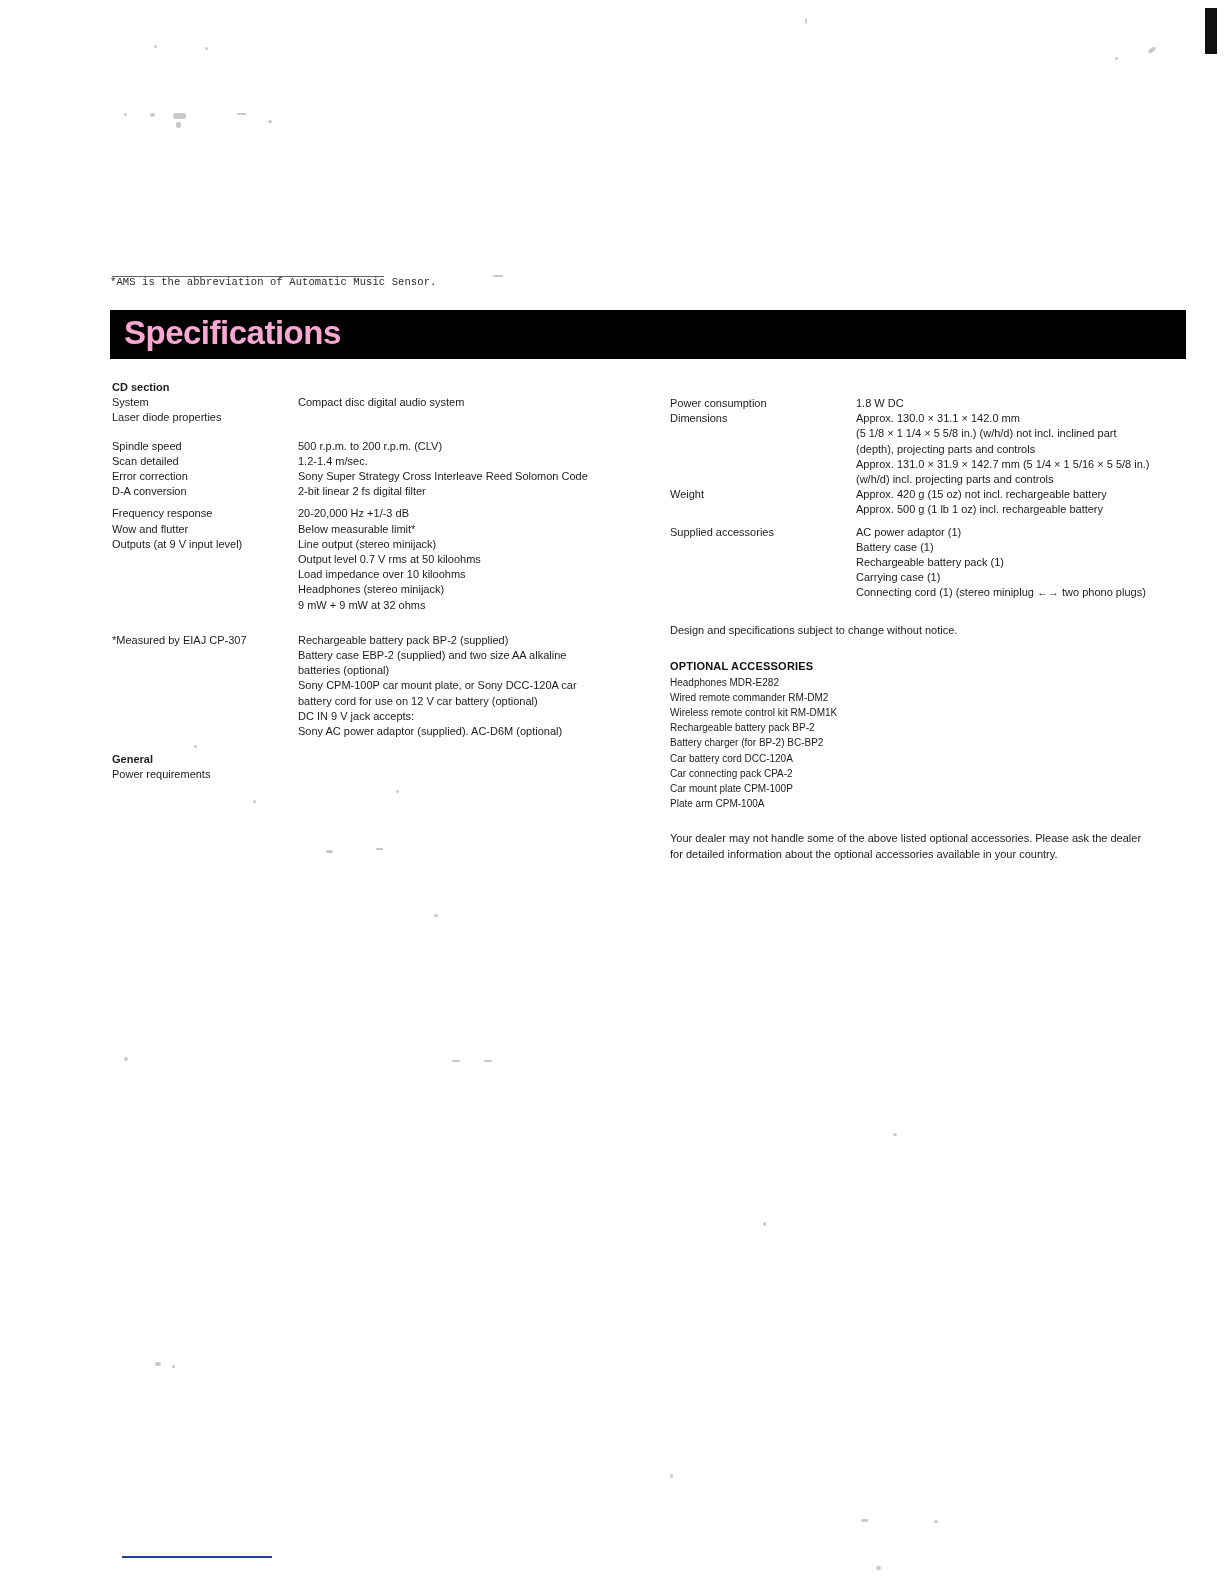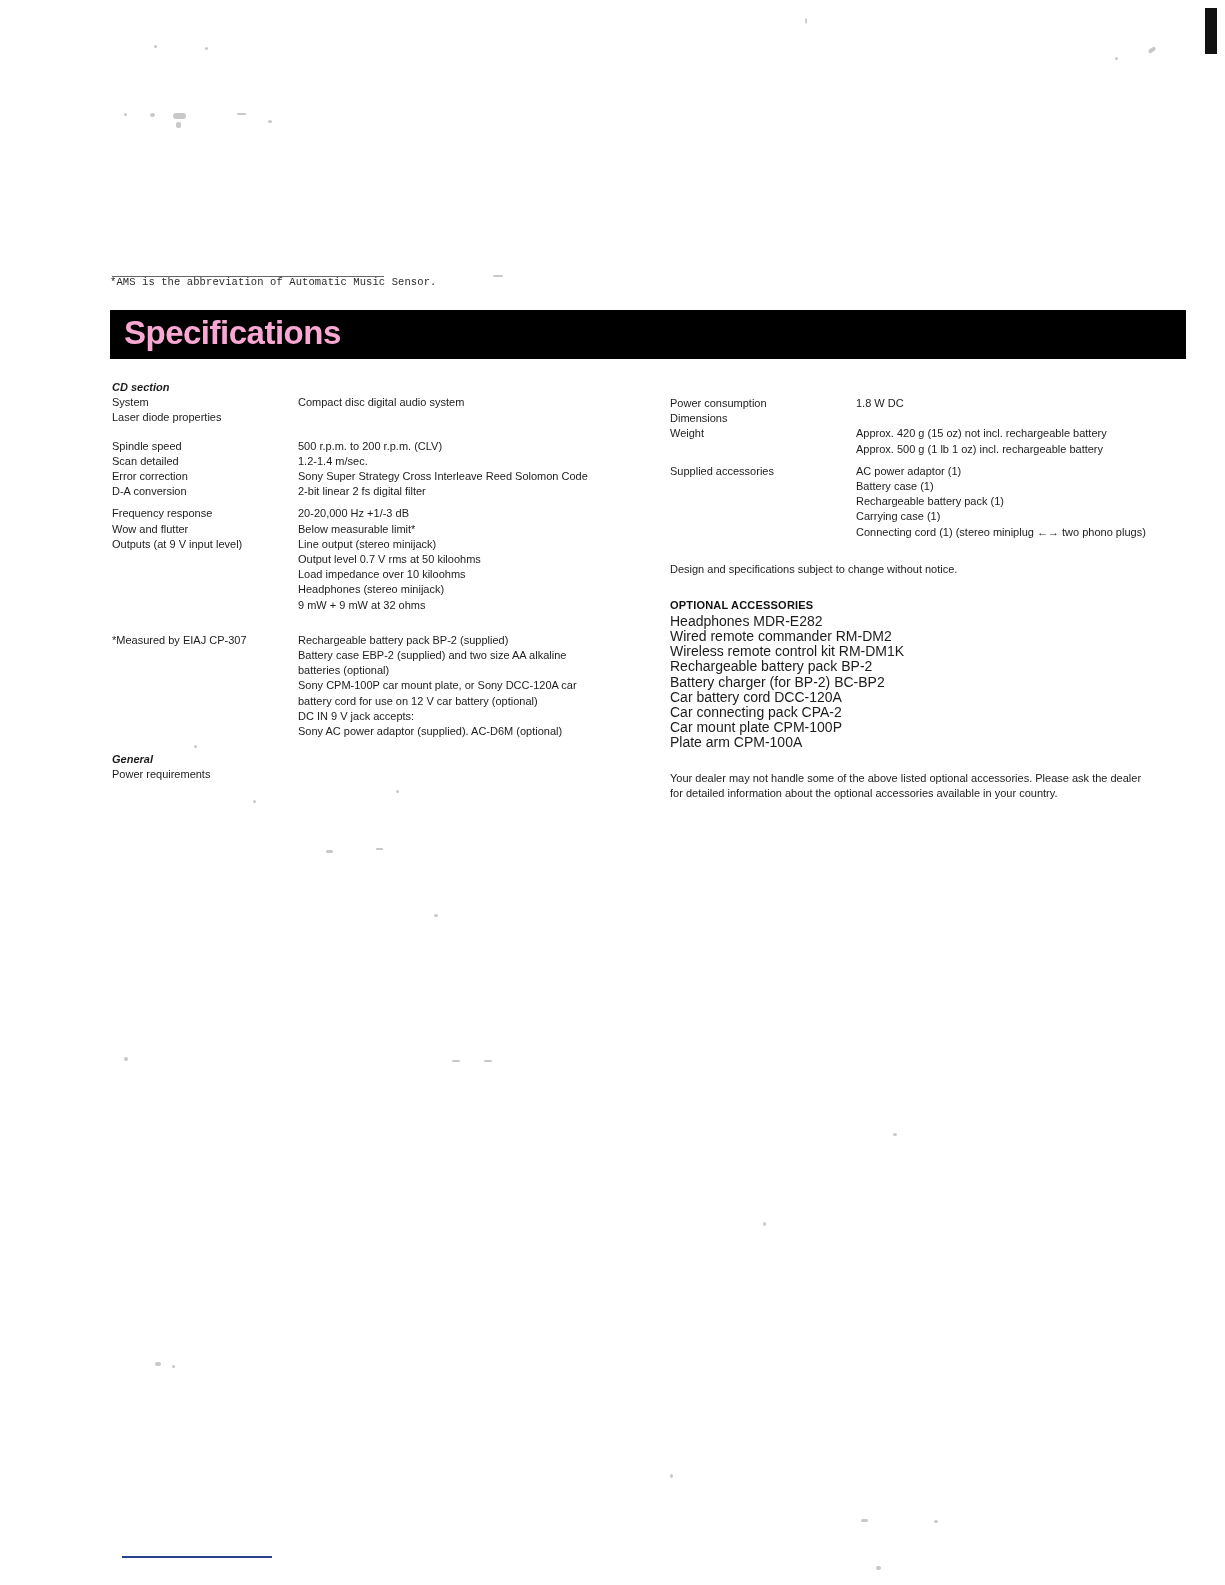--- a/index.html
+++ b/index.html
@@ -101,21 +101,20 @@
     padding-right: 6px;
     box-sizing: border-box;
     white-space: pre-line;
   }
   .spec-value {
     flex: 1 1 auto;
     white-space: pre-line;
   }
   .spec-label.bold, .section-head {
     font-weight: bold;
-    font-style: italic;
   }
   .gap-s { height: 7px; }
   .gap-m { height: 13px; }
   .gap-l { height: 20px; }
 
   .right-label {
     width: 186px;
     flex: 0 0 186px;
     padding-right: 6px;
     box-sizing: border-box;
@@ -133,21 +132,21 @@
     margin-top: 22px;
   }
   .opt-head {
     font-size: 11px;
     font-weight: bold;
     letter-spacing: .2px;
     margin-top: 22px;
     color: #111;
   }
   .opt-list {
-    font-size: 14px;
+    font-size: 10px;
     line-height: 15.2px;
     margin-top: 3px;
     white-space: pre-line;
     color: #1c1c1c;
   }
   .dealer-note {
     font-size: 11px;
     line-height: 15.2px;
     margin-top: 20px;
     white-space: pre-line;
@@ -287,20 +286,25 @@
     </div>
   </div>
 
   <div class="col-right">
     <div class="spec-row">
       <div class="right-label">Power consumption</div>
       <div class="right-value">1.8 W DC</div>
     </div>
     <div class="spec-row">
       <div class="right-label">Dimensions</div>
+      <div class="right-value">Approx. 130.0 × 31.1 × 142.0 mm
+(5 1/8 × 1 1/4 × 5 5/8 in.) (w/h/d) not incl. inclined part
+(depth), projecting parts and controls
+Approx. 131.0 × 31.9 × 142.7 mm (5 1/4 × 1 5/16 × 5 5/8 in.)
+(w/h/d) incl. projecting parts and controls</div>
     </div>
     <div class="spec-row">
       <div class="right-label">Weight</div>
       <div class="right-value">Approx. 420 g (15 oz) not incl. rechargeable battery
 Approx. 500 g (1 lb 1 oz) incl. rechargeable battery</div>
     </div>
     <div class="gap-s"></div>
     <div class="spec-row">
       <div class="right-label">Supplied accessories</div>
       <div class="right-value">AC power adaptor (1)

